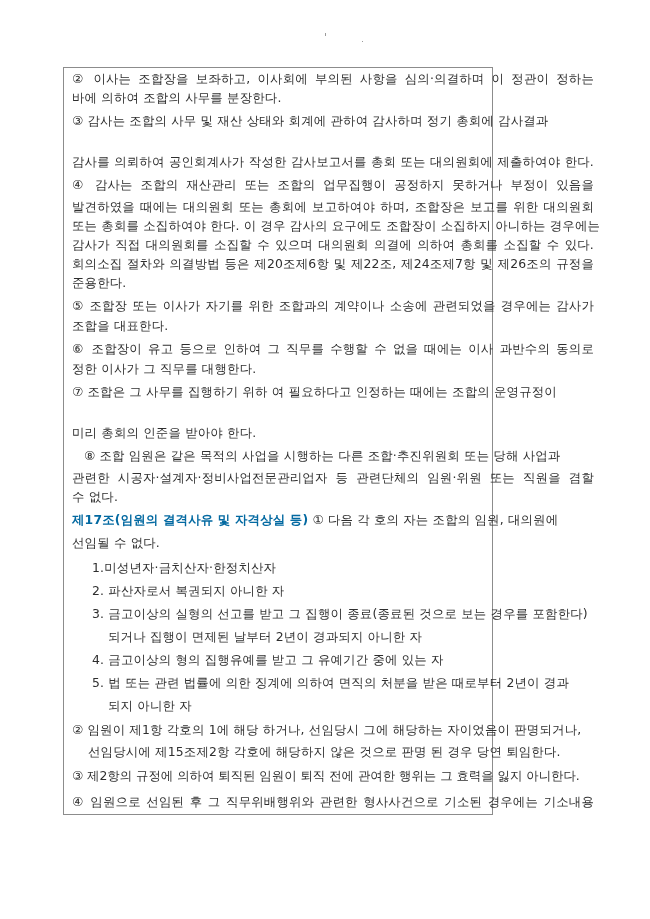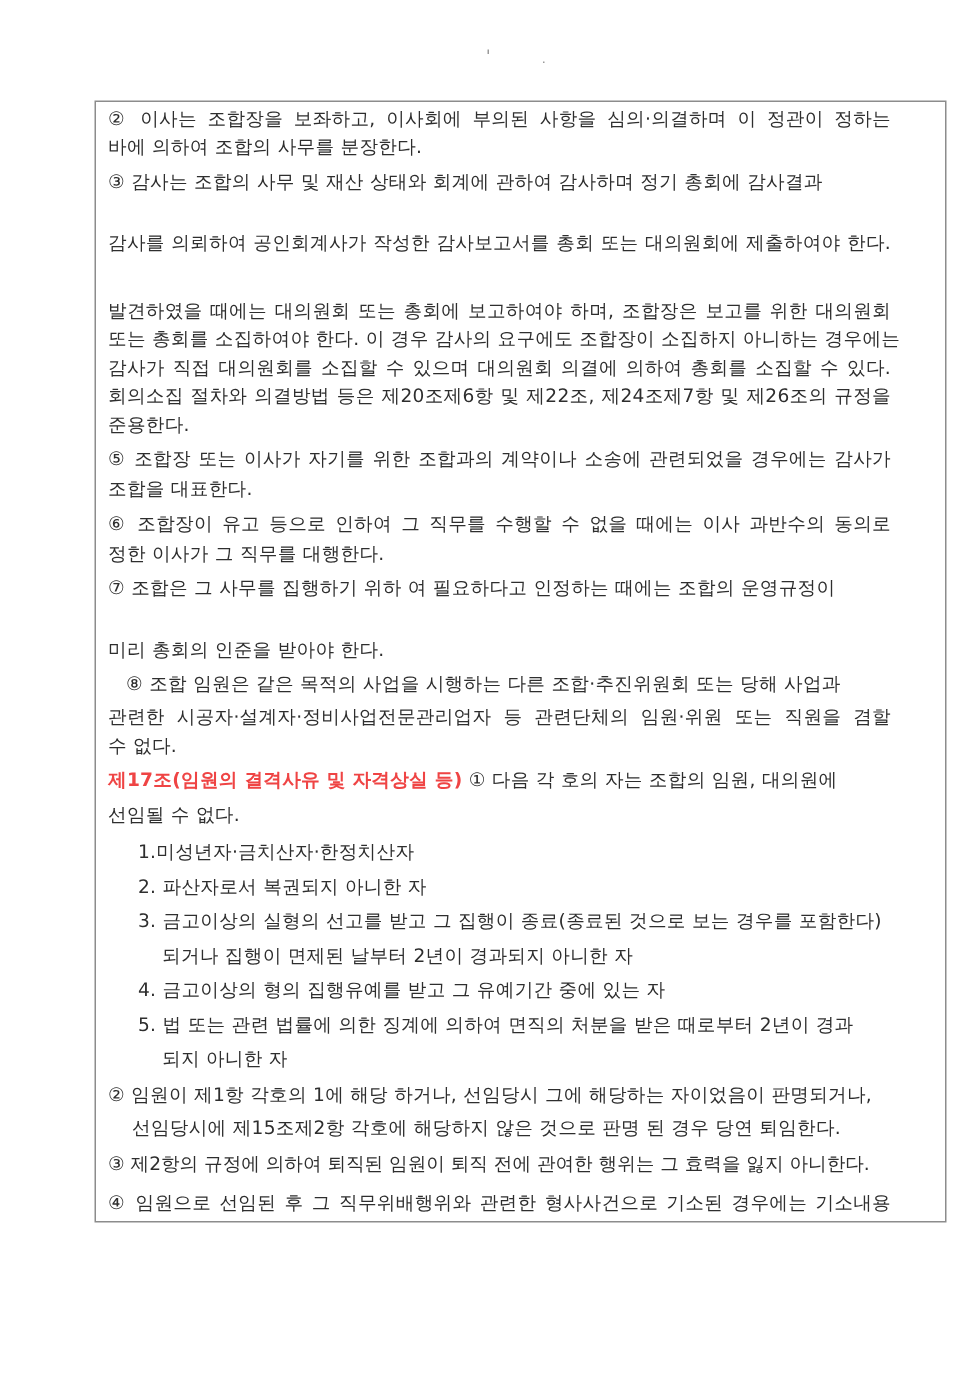--- a/index.html
+++ b/index.html
@@ -18,55 +18,56 @@
     .speck {
       position: absolute;
       width: 1px;
       height: 3px;
       background: #9a9a9a;
     }
     .page-box {
       position: absolute;
       left: 63px;
       top: 67px;
-      width: 568px;
+      width: 430px;
       height: 748px;
       border: 1px solid #8c8c8c;
       box-sizing: border-box;
     }
     .line {
       position: absolute;
       left: 0;
       white-space: nowrap;
       font-size: 12.4px;
       line-height: 16px;
       letter-spacing: 0.2px;
       color: #2e2e2e;
     }
     .line.justify {
       width: 522px;
       text-align: justify;
       text-align-last: justify;
     }
-    .bold { font-weight: bold; color: #ef4444; }
+    .bold { font-weight: bold; color: #0369a1; }
   </style>
 </head>
 <body>
 
 <div class="speck" style="left:325px; top:33px;"></div>
 <div class="speck" style="left:362px; top:41px; height:1px;"></div>
 
 <div class="page-box">
 
   <div class="line justify" style="left:8px; top:3px;">② 이사는 조합장을 보좌하고, 이사회에 부의된 사항을 심의·의결하며 이 정관이 정하는</div>
   <div class="line" style="left:8px; top:22px;">바에 의하여 조합의 사무를 분장한다.</div>
 
   <div class="line" style="left:8px; top:45px;">③ 감사는 조합의 사무 및 재산 상태와 회계에 관하여 감사하며 정기 총회에 감사결과</div>
   <div class="line justify" style="left:8px; top:86px;">감사를 의뢰하여 공인회계사가 작성한 감사보고서를 총회 또는 대의원회에 제출하여야 한다.</div>
 
+  <div class="line justify" style="left:8px; top:109px;">④ 감사는 조합의 재산관리 또는 조합의 업무집행이 공정하지 못하거나 부정이 있음을</div>
   <div class="line justify" style="left:8px; top:131px;">발견하였을 때에는 대의원회 또는 총회에 보고하여야 하며, 조합장은 보고를 위한 대의원회</div>
   <div class="line justify" style="left:8px; top:150px;">또는 총회를 소집하여야 한다. 이 경우 감사의 요구에도 조합장이 소집하지 아니하는 경우에는</div>
   <div class="line justify" style="left:8px; top:169px;">감사가 직접 대의원회를 소집할 수 있으며 대의원회 의결에 의하여 총회를 소집할 수 있다.</div>
   <div class="line justify" style="left:8px; top:188px;">회의소집 절차와 의결방법 등은 제20조제6항 및 제22조, 제24조제7항 및 제26조의 규정을</div>
   <div class="line" style="left:8px; top:207px;">준용한다.</div>
 
   <div class="line justify" style="left:8px; top:230px;">⑤ 조합장 또는 이사가 자기를 위한 조합과의 계약이나 소송에 관련되었을 경우에는 감사가</div>
   <div class="line" style="left:8px; top:250px;">조합을 대표한다.</div>
 
   <div class="line justify" style="left:8px; top:273px;">⑥ 조합장이 유고 등으로 인하여 그 직무를 수행할 수 없을 때에는 이사 과반수의 동의로</div>

